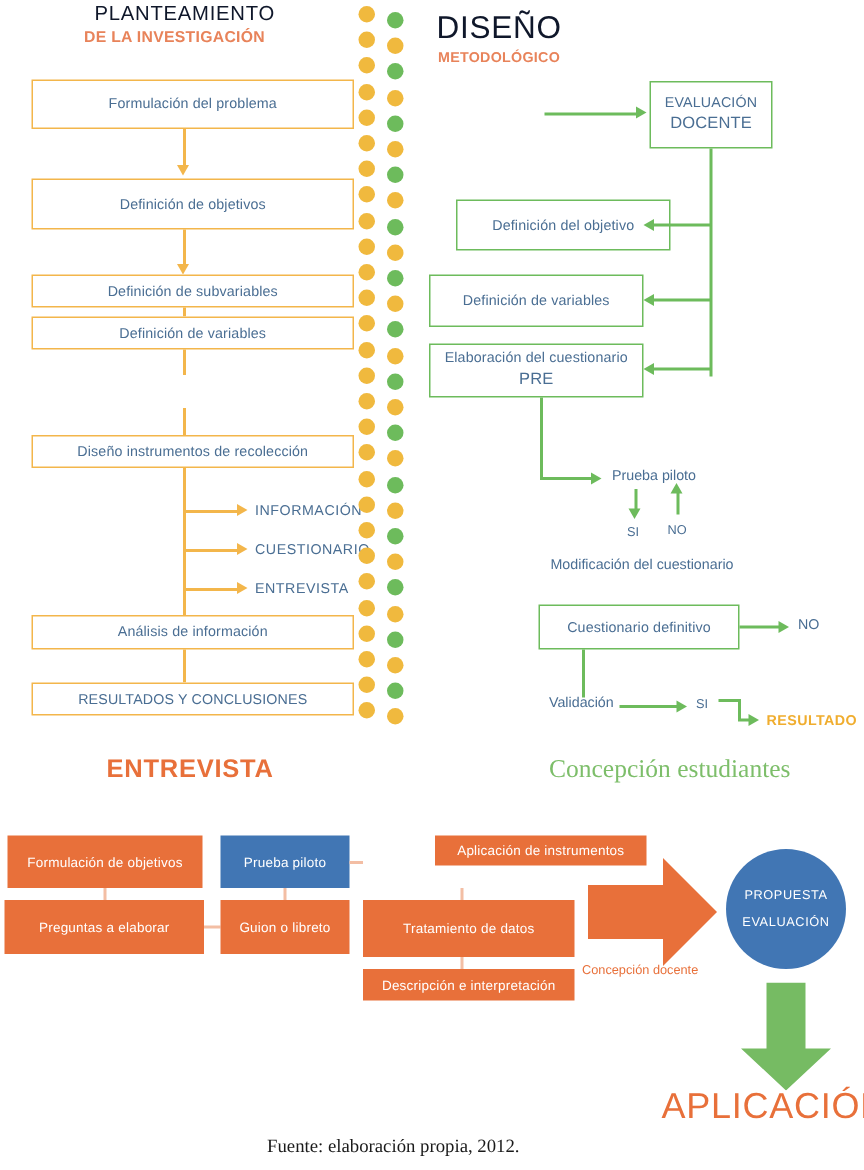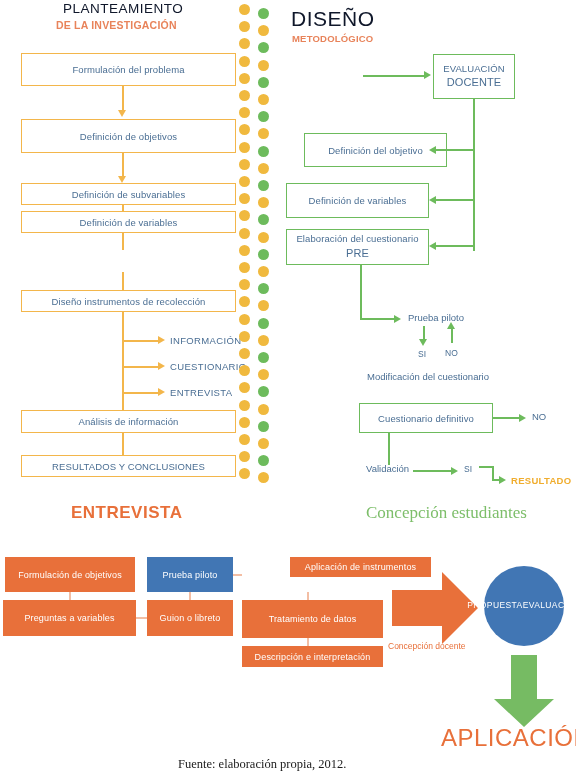--- a/index.html
+++ b/index.html
@@ -105,21 +105,21 @@
   .fbox.orange{background:#E8703A;}
   .fbox.blue{background:#4176B4;}
   .fline{background:#F3BEA4;}
 
   .circle{
     border-radius:50%;
     background:#4176B4;
     color:#ffffff;
     font-size:8.5px;
     display:flex;
-    flex-direction:row;
+    flex-direction:column;
     align-items:center;
     justify-content:center;
     line-height:2.1;
     letter-spacing:.4px;
   }
 
   .serif-green{
     font-family:"Liberation Serif", serif;
     color:#7DBE6A;
     font-size:17px;
@@ -323,21 +323,21 @@
   <div class="abs gline" style="left:479px;top:466px;width:14px;height:1.6px;"></div>
   <div class="abs gline" style="left:492px;top:466px;width:1.6px;height:14px;"></div>
   <div class="abs gline" style="left:492px;top:479px;width:8px;height:1.6px;"></div>
   <div class="abs ar-r g-ar-r" style="left:499px;top:476px;"></div>
   <div class="abs resultado" style="left:511px;top:475px;">RESULTADO</div>
 
   <div class="abs fbox orange" style="left:5px;top:557px;width:130px;height:35px;">Formulación de objetivos</div>
 
   <div class="abs serif-green" style="left:366px;top:503px;">Concepción  estudiantes</div>
   <div class="abs fline" style="left:69px;top:592px;width:1.6px;height:8px;"></div>
-  <div class="abs fbox orange" style="left:3px;top:600px;width:133px;height:36px;">Preguntas a variables</div>
+  <div class="abs fbox orange" style="left:3px;top:600px;width:133px;height:36px;">Preguntas a elaborar</div>
   <div class="abs fline" style="left:136px;top:617px;width:11px;height:1.6px;"></div>
 
   <div class="abs fbox blue" style="left:147px;top:557px;width:86px;height:35px;">Prueba piloto</div>
   <div class="abs fline" style="left:189px;top:592px;width:1.6px;height:8px;"></div>
   <div class="abs fbox orange" style="left:147px;top:600px;width:86px;height:36px;">Guion o libreto</div>
   <div class="abs fline" style="left:233px;top:574px;width:9px;height:1.6px;"></div>
 
   <div class="abs fbox orange" style="left:242px;top:557px;width:141px;height:20px;margin-left:48px;">Aplicación de instrumentos</div>
   <div class="abs fline" style="left:307px;top:592px;width:1.6px;height:8px;"></div>
   <div class="abs fbox orange" style="left:242px;top:600px;width:141px;height:38px;">Tratamiento de datos</div>

